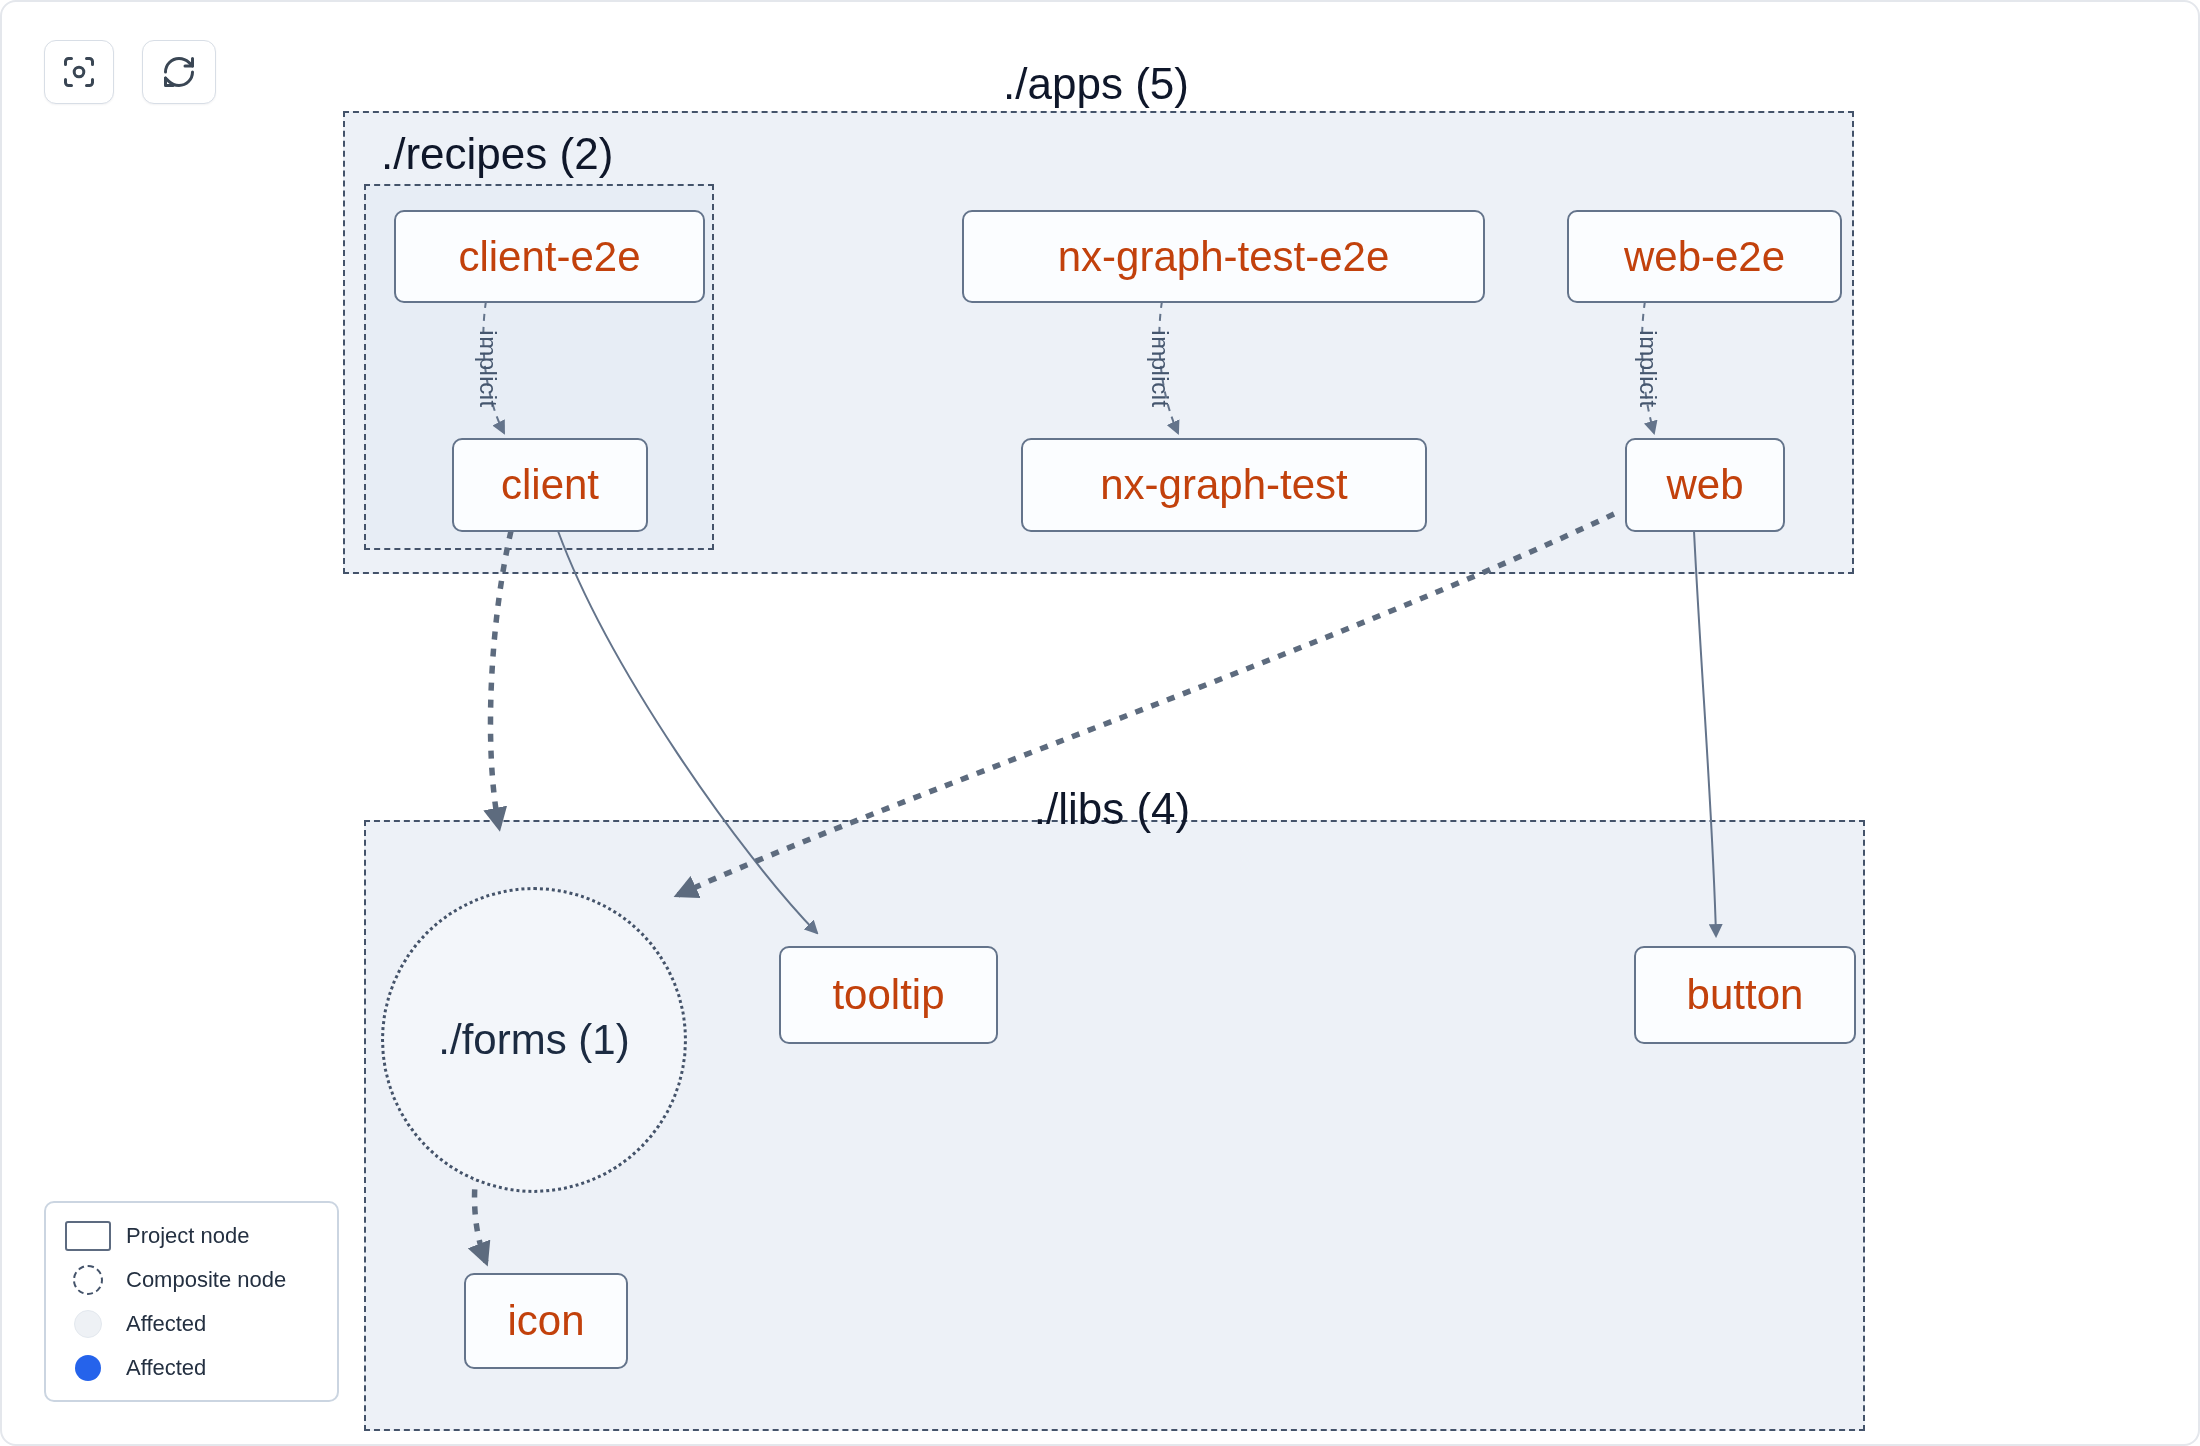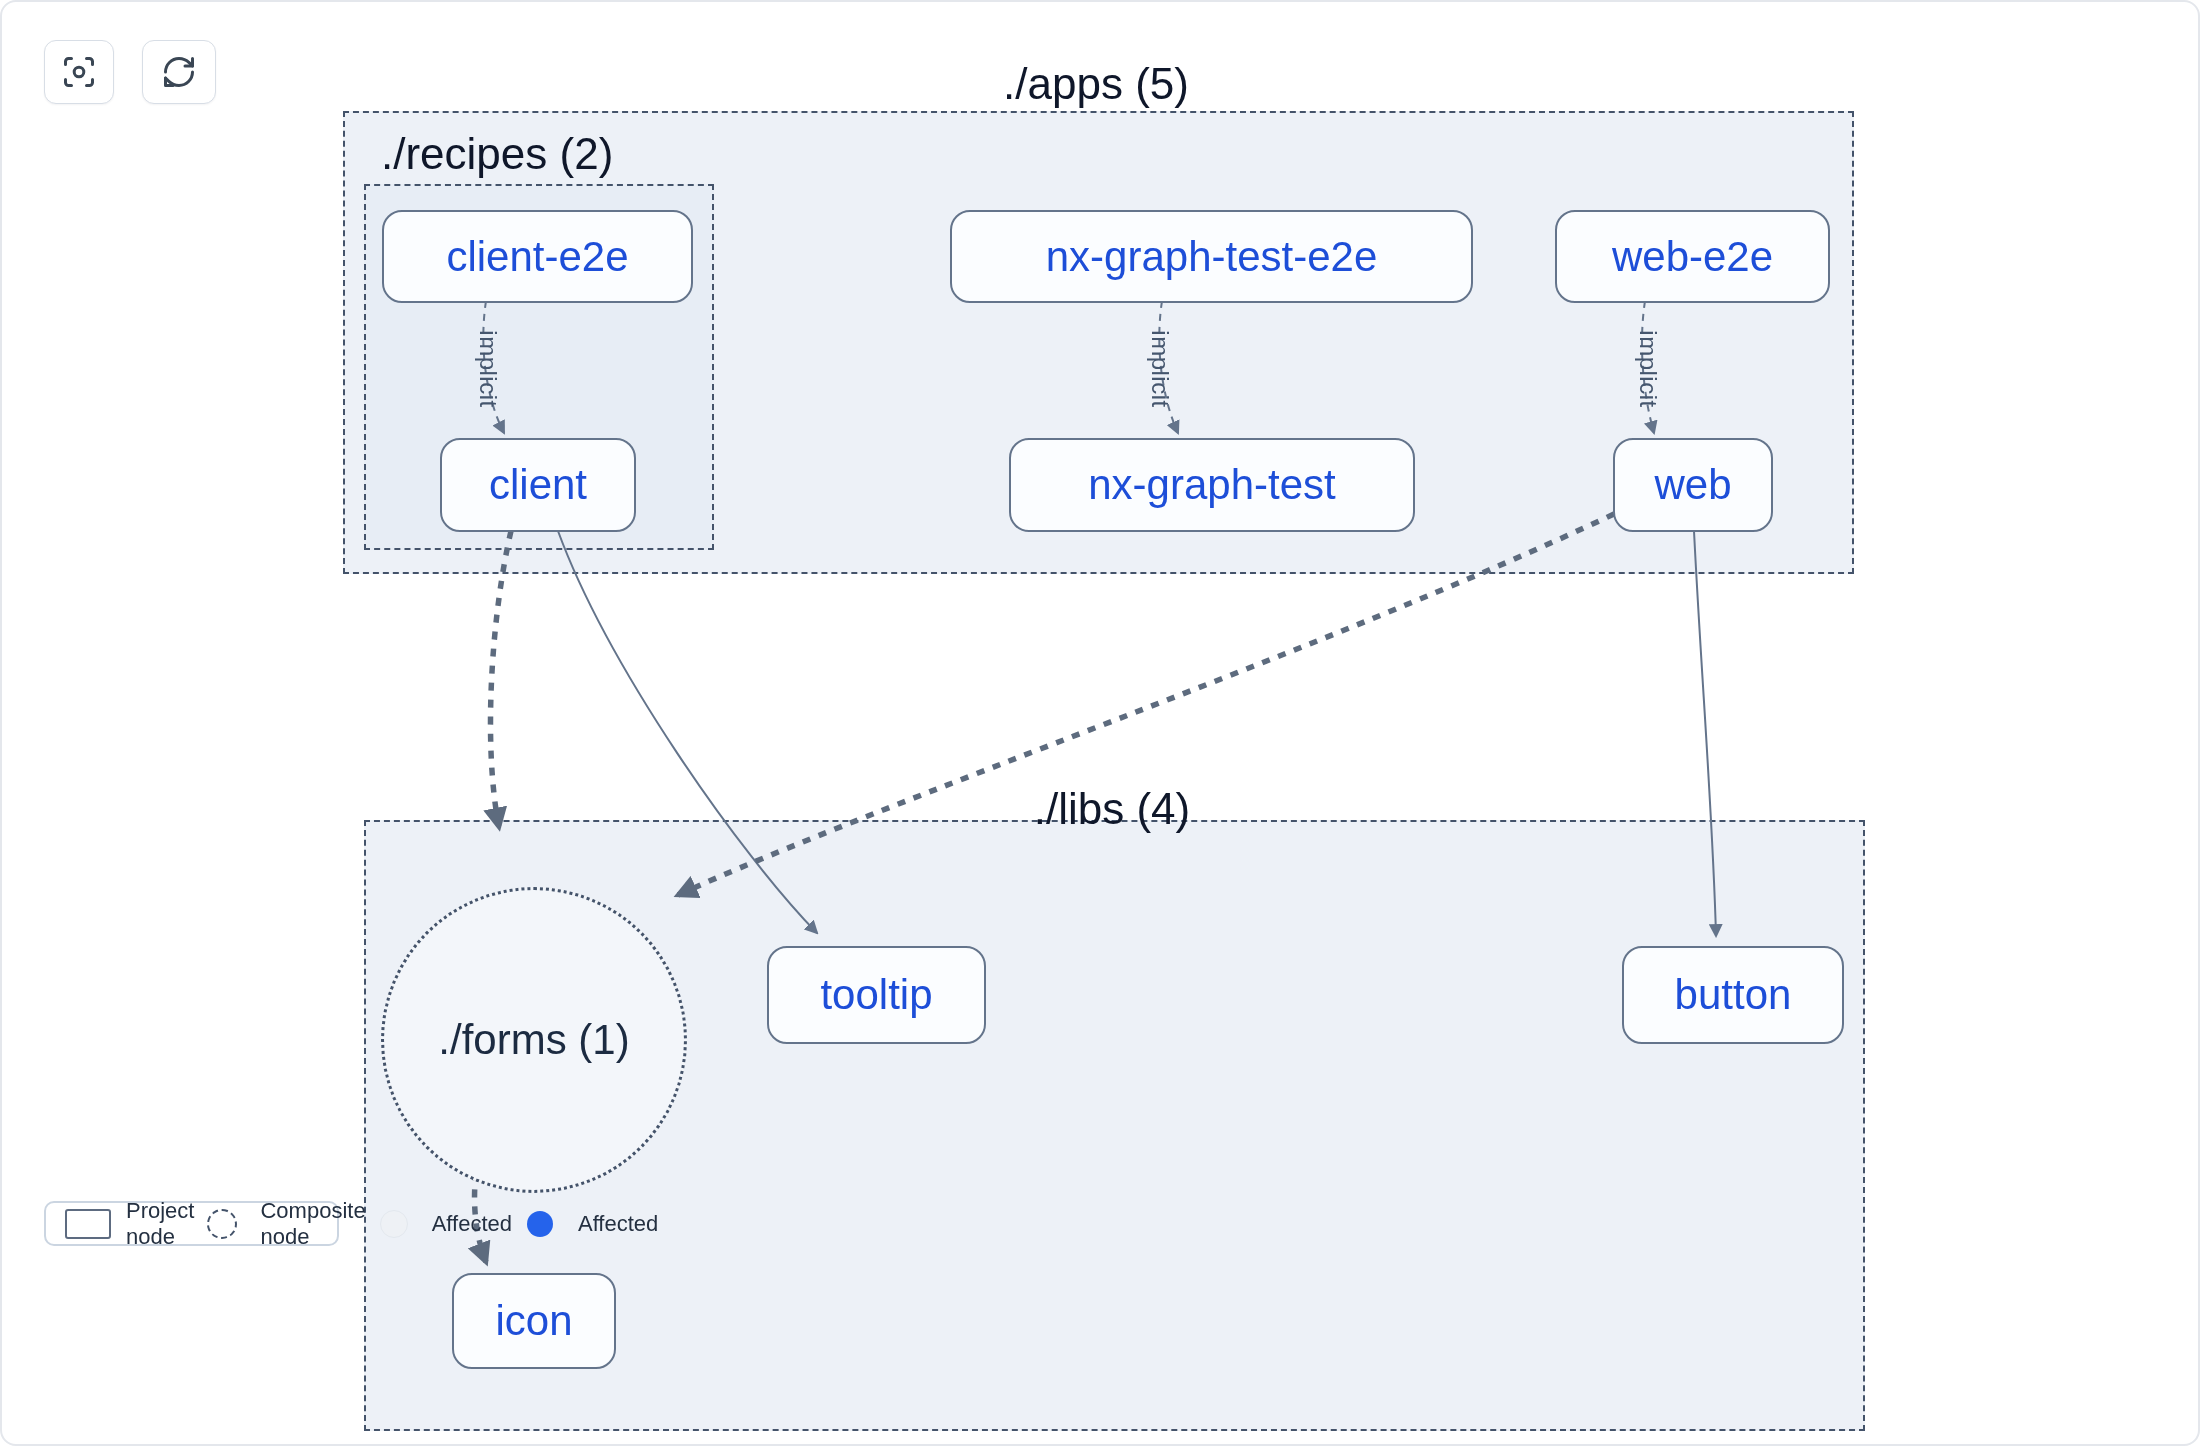--- a/index.html
+++ b/index.html
@@ -16,39 +16,39 @@
   }
   .tool-btn svg{stroke:#3a4654;fill:none;stroke-width:2;stroke-linecap:round;stroke-linejoin:round;}
   
   .group{position:absolute;border:2px dashed #44536a;background:#edf1f7;z-index:1;}
   .group.recipes{background:#e7edf5;z-index:2;}
   .group-label{position:absolute;font-size:44px;color:#0f172a;z-index:4;white-space:nowrap;line-height:52px;}
   .centered{transform:translateX(-50%);}
   
   .node{
     position:absolute;display:flex;align-items:center;justify-content:center;
-    background:#fbfdff;border:2px solid #64748b;border-radius:20px;
-    font-size:42px;color:#1d4ed8;z-index:10;cursor:pointer;white-space:nowrap;
+    background:#fbfdff;border:2px solid #64748b;border-radius:10px;
+    font-size:42px;color:#c2410c;z-index:10;cursor:pointer;white-space:nowrap;margin-left:12px;
   }
   .composite{
     position:absolute;border-radius:50%;border:3px dotted #44536a;background:#f3f6fa;
     display:flex;align-items:center;justify-content:center;font-size:42px;color:#1c2b41;
     z-index:10;cursor:pointer;
   }
   
   .edges{position:absolute;left:0;top:0;z-index:6;pointer-events:none;}
   .edges path.edge{pointer-events:stroke;}
   .implicit-label{
     position:absolute;font-size:24px;color:#45566e;z-index:7;
     transform:translate(-50%,-50%) rotate(90deg);letter-spacing:.5px;white-space:nowrap;
   }
   
   .legend{
     position:absolute;left:42px;top:1199px;width:295px;box-sizing:border-box;background:#ffffff;
-    border:2px solid #cbd5e1;border-radius:10px;padding:4px 18px;display:flex;flex-direction:row;gap:4px;z-index:30;
+    border:2px solid #cbd5e1;border-radius:10px;padding:16px 18px;display:flex;flex-direction:column;gap:11px;z-index:30;
   }
   .legend-row{display:flex;align-items:center;gap:14px;height:33px;}
   .sw-box{width:48px;display:flex;align-items:center;justify-content:center;flex:0 0 48px;}
   .legend-text{font-size:22px;color:#243041;}
   .sw-project{width:42px;height:26px;border:2px solid #5d6b80;border-radius:3px;background:#ffffff;}
   .sw-composite{width:26px;height:26px;border:2px dashed #44536a;border-radius:50%;background:#ffffff;}
   .sw-affected{width:26px;height:26px;border-radius:50%;background:#eef1f5;border:1px solid #e3e8ee;}
   .sw-touched{width:26px;height:26px;border-radius:50%;background:#2563eb;}
 </style>
 </head>

